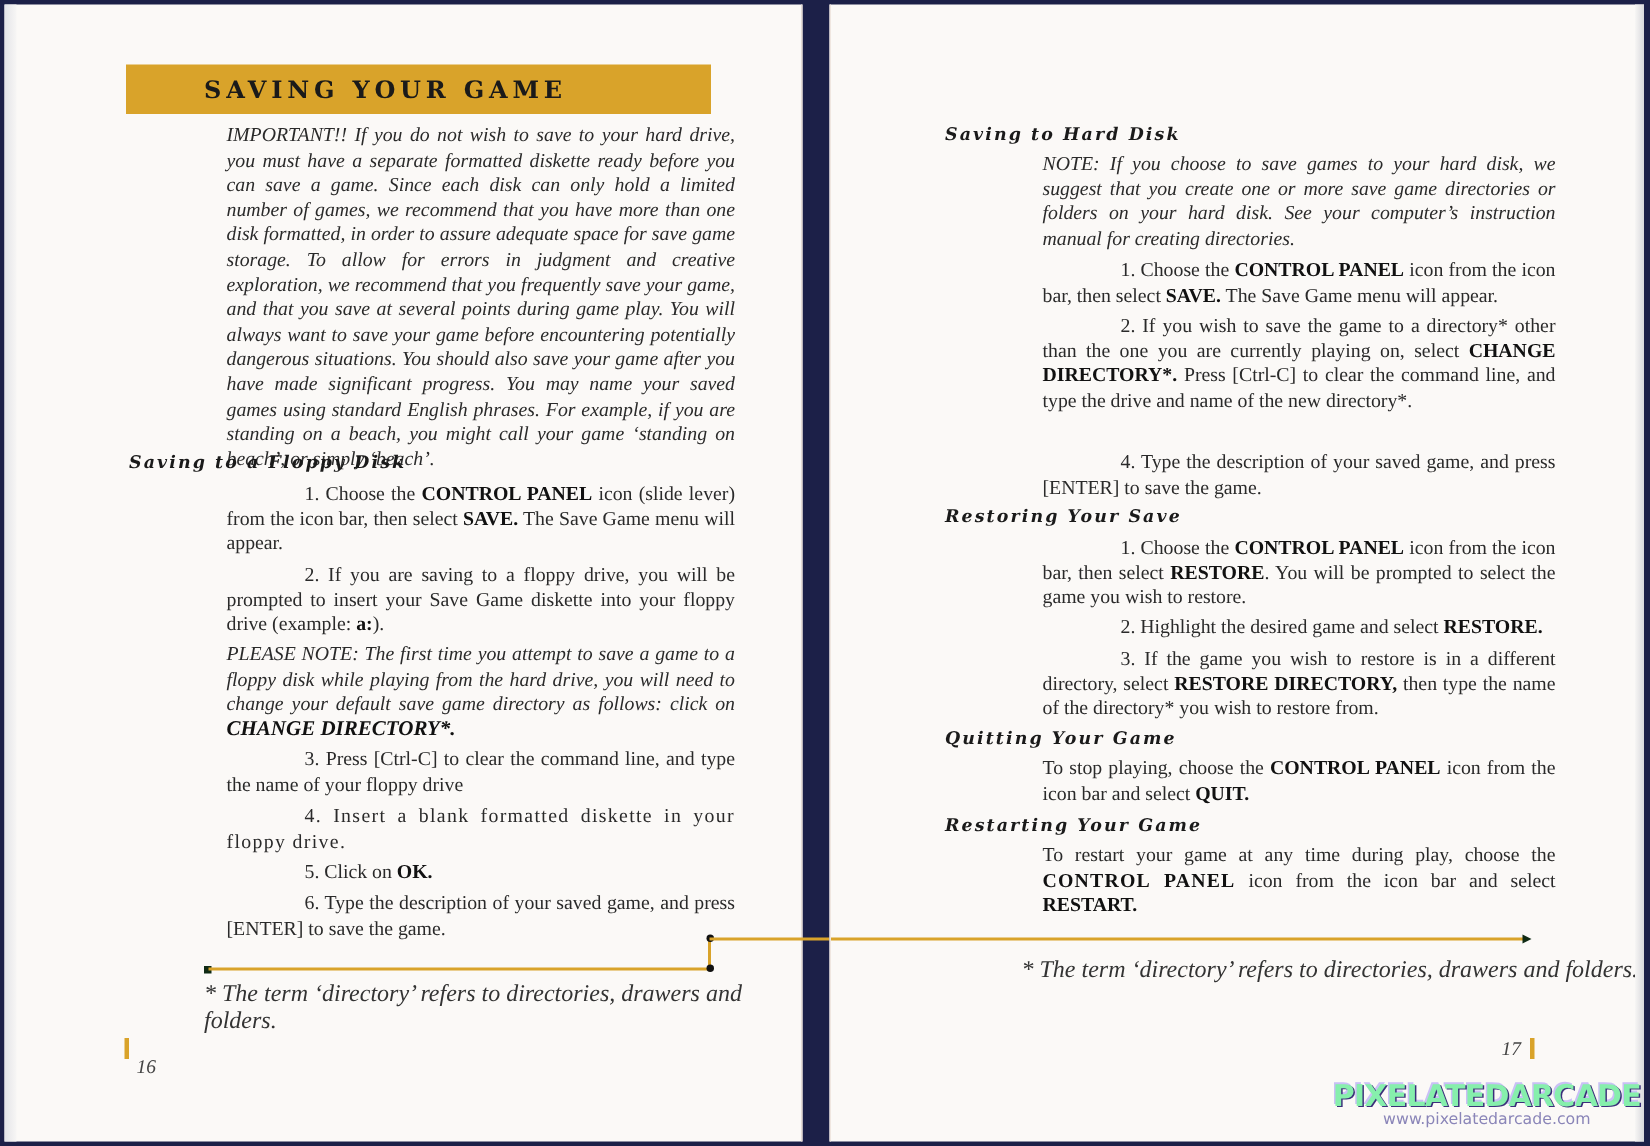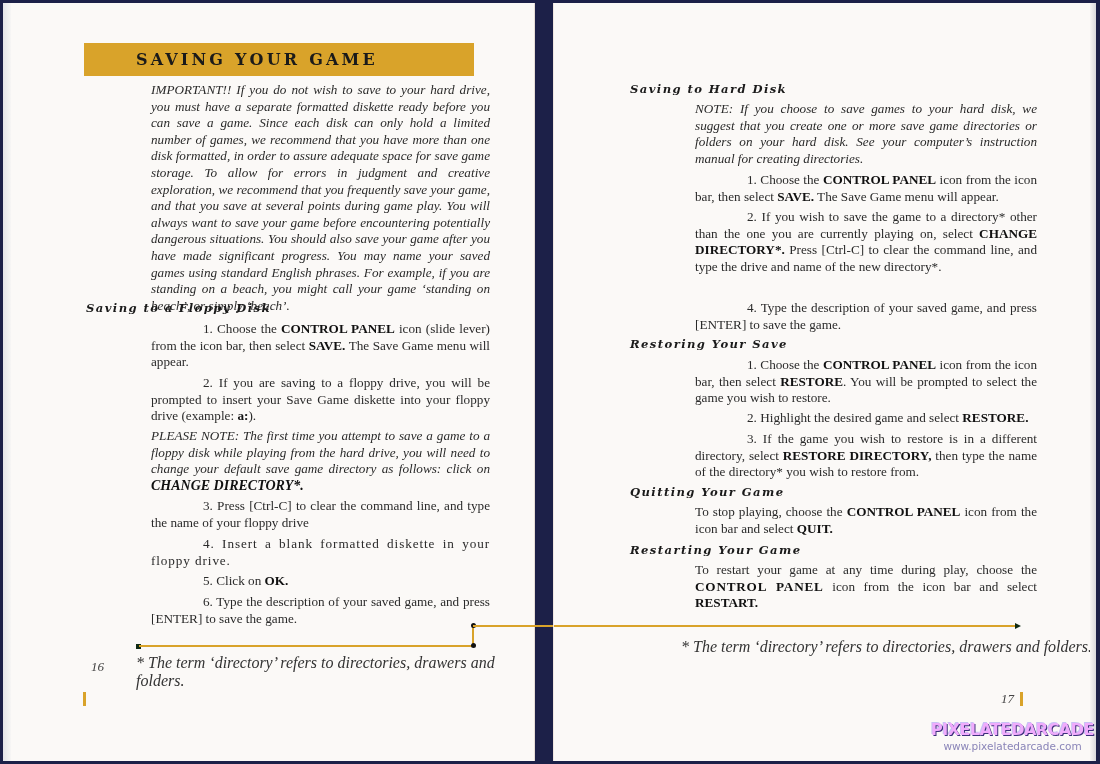--- a/index.html
+++ b/index.html
@@ -70,21 +70,21 @@
   .page-num {
     position: absolute; font-style: italic; font-size: 13px; color: #444;
   }
   .page-num-bar { position: absolute; width: 3px; height: 14px; background: #d9a32a; }
 
   .watermark {
     position: absolute; right: 6px; bottom: 12px; text-align: center;
   }
   .wm-title {
     font-family: "DejaVu Sans", sans-serif; font-weight: bold;
-    font-size: 16px; letter-spacing: -0.5px; color: #f0abfc;
+    font-size: 20px; letter-spacing: -0.5px; color: #86efac;
     text-shadow: 1px 1px 0 #3b2f7a, -1px -1px 0 #c9c0f5;
     line-height: 22px;
   }
   .wm-url {
     font-family: "DejaVu Sans", sans-serif; font-size: 10.5px; color: #8a85b8;
     line-height: 11px;
   }
 </style>
 </head>
 <body>
@@ -123,21 +123,21 @@
   <div class="sq" style="left:133px; top:641px;"></div>
   <div class="rule-h" style="left:136px; top:642px; width:334px;"></div>
   <div class="rule-v" style="left:469px; top:622px; height:21px;"></div>
   <div class="dot" style="left:468px; top:640px;"></div>
   <div class="dot" style="left:468px; top:620px;"></div>
   <div class="rule-h" style="left:470px; top:622px; width:80px;"></div>
 
   <div class="footnote" style="left:133px; top:651px;">* The term ‘directory’ refers to directories, drawers and folders.</div>
 
   <div class="page-num-bar" style="left:80px; top:689px;"></div>
-  <div class="page-num" style="left:88px; top:656px;font-family:Liberation Serif, serif;">16</div>
+  <div class="page-num" style="left:88px; top:700px;font-family:Liberation Serif, serif;">16</div>
 </div>
 
 <div class="page right">
   <div class="sub-heading" style="left:76px; top:79px;">Saving to Hard Disk</div>
 
   <p class="block para it" style="left:125px; top:98px; width:342px;">NOTE: If you choose to save games to your hard disk, we suggest that you create one or more save game directories or folders on your hard disk. See your computer’s instruction manual for creating directories.</p>
 
   <p class="block para indent" style="left:125px; top:169px; width:342px;">
     <span>1. Choose the </span><b>CONTROL PANEL</b><span> icon from the icon bar, then select </span><b>SAVE.</b><span> The Save Game menu will appear.</span>
   </p>

